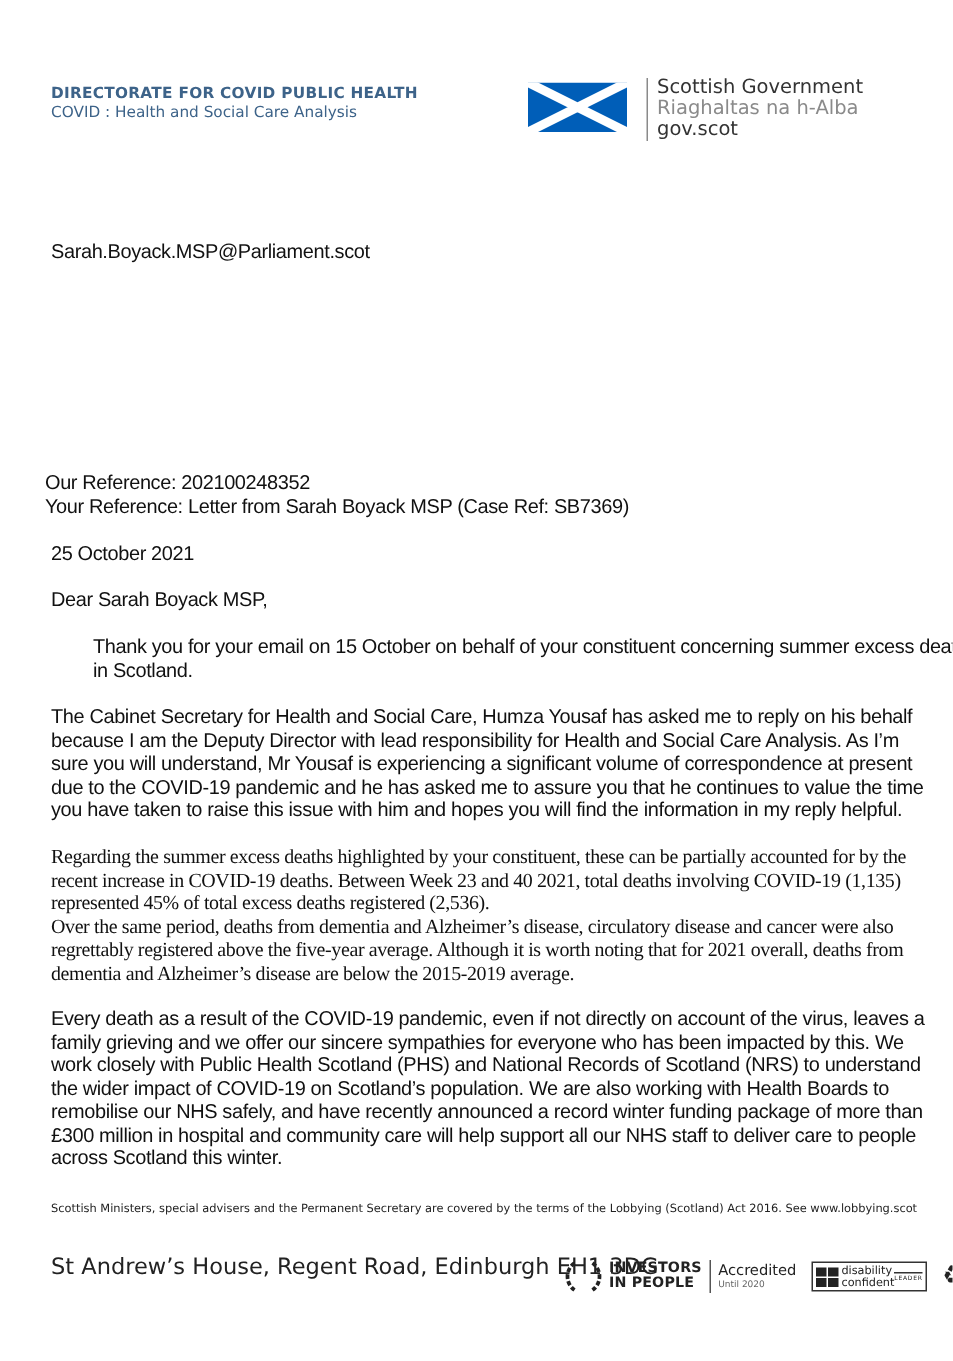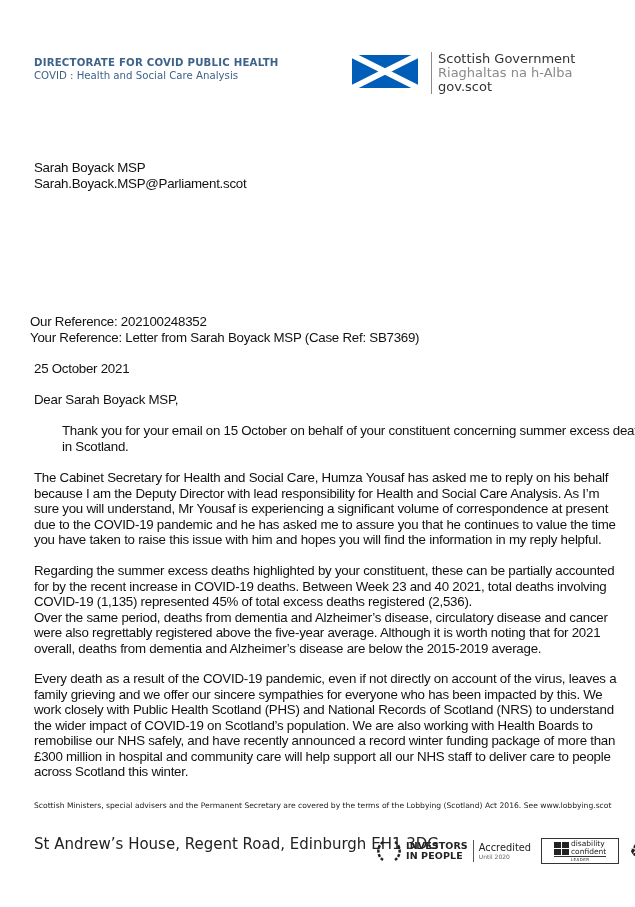--- a/index.html
+++ b/index.html
@@ -16,31 +16,31 @@
   .logo-text .ga { color: #8a8a8a; }
   .logo-text .gs { color: #333333; }
   .body-text { font-size: 13.3px; line-height: 15.5px; letter-spacing: -0.25px; }
   .recip { left: 34px; top: 160px; }
   .refs { left: 30px; top: 314px; }
   .date { left: 34px; top: 361px; text-align: center; }
   .salut { left: 34px; top: 392px; }
   .para { left: 34px; width: 590px; }
   .p1 { top: 423px; margin-left: 28px; }
   .p2 { top: 470px; }
-  .p3 { top: 563px; }
+  .p3 { top: 563px; font-family: Liberation Serif, serif; }
   .p4 { top: 671px; }
   .lob { left: 34px; top: 801px; width: 595px; font-family: "DejaVu Sans", sans-serif; font-size: 7.6px; line-height: 10.5px; color: #222; }
   .addr { left: 34px; top: 838px; font-family: "DejaVu Sans", sans-serif; font-size: 15px; line-height: 12.5px; color: #222; }
   .badges { left: 376px; top: 833px; height: 36px; display: flex; align-items: center; font-family: "DejaVu Sans", sans-serif; color: #222; }
   .iip { display: flex; align-items: center; }
   .iip-text { font-size: 9.5px; line-height: 10px; font-weight: bold; margin-left: 4px; letter-spacing: 0.1px; }
   .badge-sep { width: 1px; height: 22px; background: #555; margin: 0 5px; }
   .accr .a1 { font-size: 9.8px; line-height: 11px; }
   .accr .a2 { font-size: 6px; line-height: 7px; color: #666; }
-  .dc { margin-left: 10px; border: 1px solid #333; padding: 1px 12px; display: flex; flex-direction: column; align-items: flex-end; }
+  .dc { margin-left: 10px; border: 1px solid #333; padding: 1px 2px; display: flex; flex-direction: row; align-items: center; }
   .dc-top { display: flex; align-items: center; }
   .dc-sq { display: grid; grid-template-columns: 7px 7px; gap: 1px; margin-right: 2px; }
   .dc-sq span { width: 7px; height: 6px; background: #222; display: block; }
   .dc-words { font-size: 7.5px; line-height: 8px; }
   .dc-lead { font-size: 4px; line-height: 5px; letter-spacing: 0.5px; border-top: 1px solid #333; width: 100%; text-align: center; }
   .recycle { margin-left: 10px; font-size: 18px; line-height: 18px; color: #222; }
 </style>
 </head>
 <body>
 
@@ -56,21 +56,20 @@
   </svg>
   <div class="logo-sep"></div>
   <div class="logo-text">
     <div class="sg">Scottish Government</div>
     <div class="ga">Riaghaltas na h-Alba</div>
     <div class="gs">gov.scot</div>
   </div>
 </div>
 
 <div class="abs body-text recip">
-  <div>Sarah Boyack MSP</div>
   <div>Sarah.Boyack.MSP@Parliament.scot</div>
 </div>
 
 <div class="abs body-text refs">
   <div>Our Reference: 202100248352</div>
   <div>Your Reference: Letter from Sarah Boyack MSP (Case Ref: SB7369)</div>
 </div>
 
 <div class="abs body-text date">25 October 2021</div>
 

